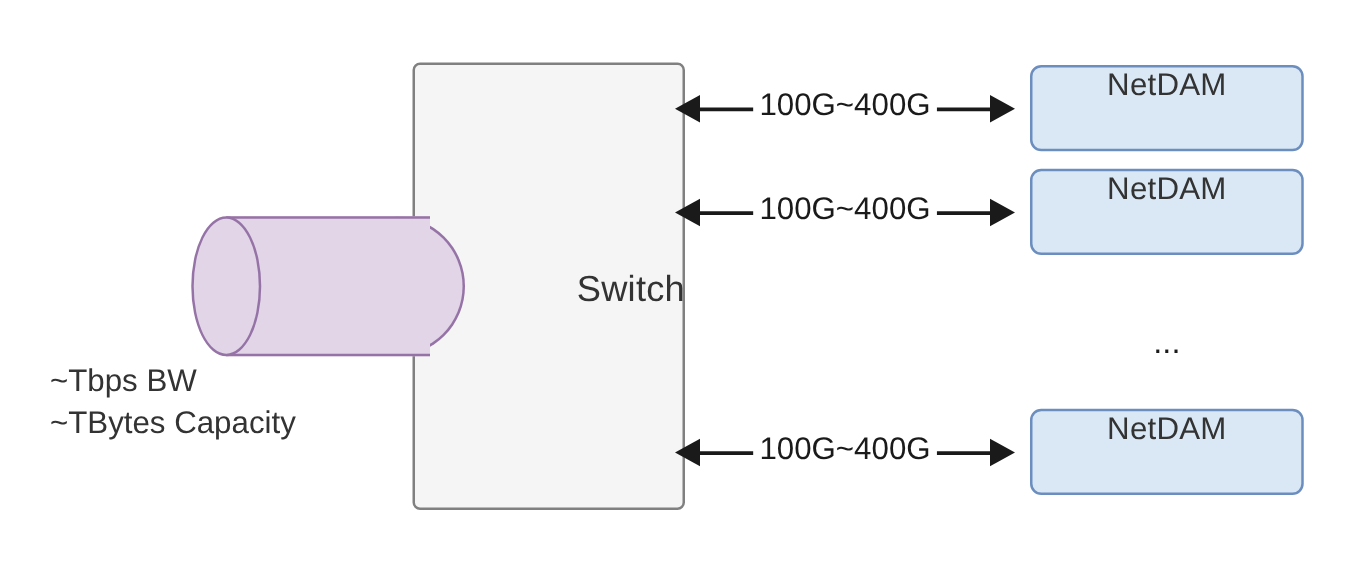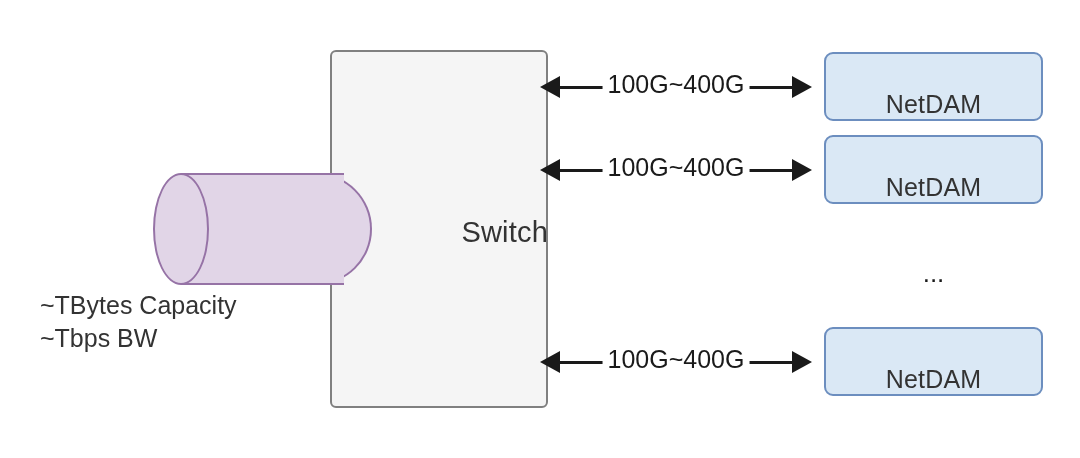--- a/index.html
+++ b/index.html
@@ -145,21 +145,21 @@
   .netdam-box {
     position: absolute;
     left: 824px;
     width: 219px;
     height: 69px;
     background: #dae8f5;
     border: 2px solid #6c8ebf;
     border-radius: 9px;
     box-sizing: border-box;
     display: flex;
-    align-items: flex-end;
+    align-items: flex-start;
     justify-content: center;
   }
   .netdam-label {
     font-size: 25px;
     color: #333333;
     letter-spacing: 0.2px;
   }
 
   
   .ellipsis {
@@ -181,22 +181,22 @@
   <div class="switch-box"></div>
   <div class="switch-label">Switch</div>
 
   <div class="cylinder">
     <div class="cyl-cap-right"></div>
     <div class="cyl-body"></div>
     <div class="cyl-cap-left"></div>
   </div>
 
   <div class="capacity-caption">
+    <div>~Tbps BW</div>
     <div>~TBytes Capacity</div>
-    <div>~Tbps BW</div>
   </div>
 
   <div class="link-row" style="top:67px;">
     <div class="link-line"></div>
     <div class="arrowhead left"></div>
     <div class="arrowhead right"></div>
     <div class="link-label">100G~400G</div>
   </div>
 
   <div class="link-row" style="top:150px;">

